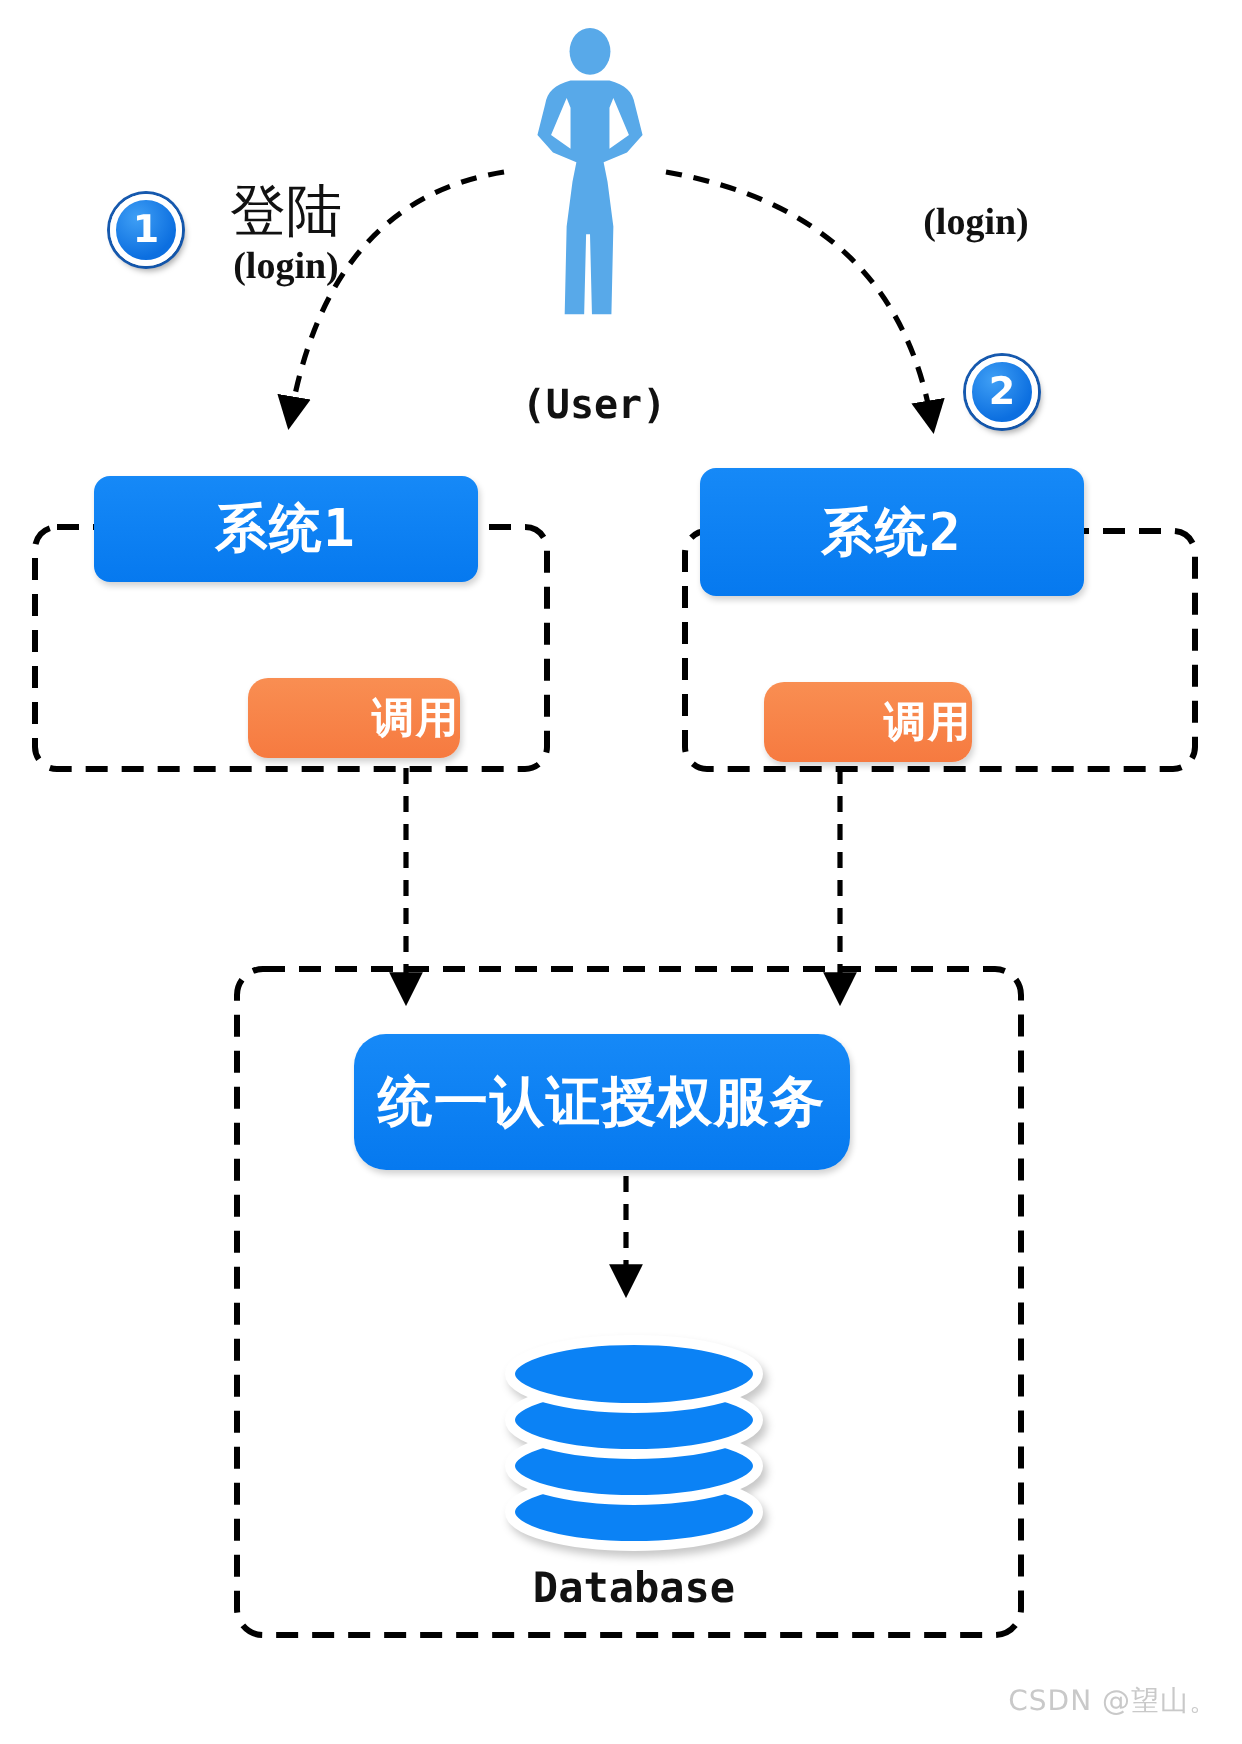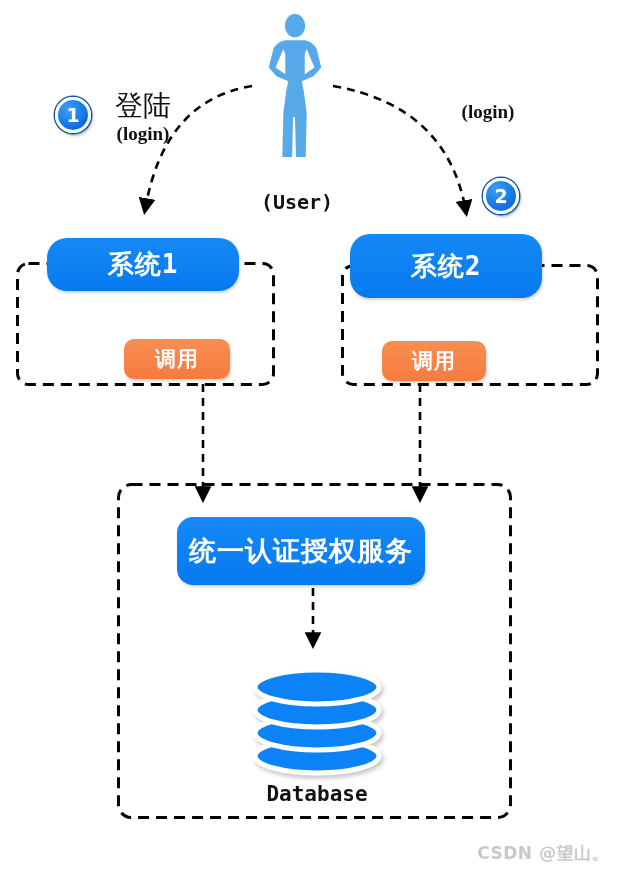--- a/index.html
+++ b/index.html
@@ -20,29 +20,30 @@
     font-family:"DejaVu Sans Mono","DejaVu Sans",sans-serif;
     color:var(--text-black);
   }
   
   #overlay{position:absolute;left:0;top:0;width:621px;height:872px;z-index:1;}
   
   .node{
     position:absolute;z-index:2;
     display:flex;align-items:center;justify-content:center;
     color:#fff;font-weight:bold;
-    border-radius:20px;
+    border-radius:8px;
     background:linear-gradient(#1689f7,#0679ef);
     box-shadow:1px 2px 3px rgba(0,0,0,.18);
     letter-spacing:1px;
   }
   .node.sys{width:192px;height:53px;font-size:26px;}
   .node.call{
     width:106px;height:40px;font-size:21px;border-radius:10px;
     background:linear-gradient(#f98e52,#f67a40);
+    justify-content:flex-end;
   }
   .node.sso{width:248px;height:68px;font-size:27px;border-radius:16px;}
   
   .step{
     position:absolute;z-index:2;text-align:center;font-weight:bold;color:var(--text-black);
   }
   .step .t1{font-size:28px;line-height:29px;font-family:"DejaVu Sans","Liberation Sans",sans-serif;font-weight:normal;}
   .step .t2{font-size:19px;line-height:27px;font-family:Liberation Serif, serif;font-weight:bold;}
   .badge{
     position:absolute;z-index:3;
@@ -56,21 +57,21 @@
   }
   .caption{
     position:absolute;z-index:2;text-align:center;font-weight:bold;
     font-family:"DejaVu Sans Mono","DejaVu Sans",monospace;
     color:var(--text-black);
   }
   #user-svg{position:absolute;left:260px;top:14px;z-index:2;}
   #db-svg{position:absolute;left:247px;top:658px;z-index:2;filter:drop-shadow(2px 3px 2px rgba(0,0,0,.22));}
   #watermark{
     position:absolute;right:12px;top:842px;z-index:2;
-    font-size:17px;color:var(--watermark-gray);font-weight:bold;
+    font-size:14px;color:var(--watermark-gray);font-weight:normal;
     font-family:"DejaVu Sans","Liberation Sans",sans-serif;
     letter-spacing:.5px;
   }
 </style>
 </head>
 <body>
 
 <svg id="overlay" viewBox="0 0 621 872" xmlns="http://www.w3.org/2000/svg">
   <defs>
     <marker id="arrow" viewBox="0 0 10 10" refX="7" refY="5" markerWidth="6.5" markerHeight="6.5" orient="auto-start-reverse">

